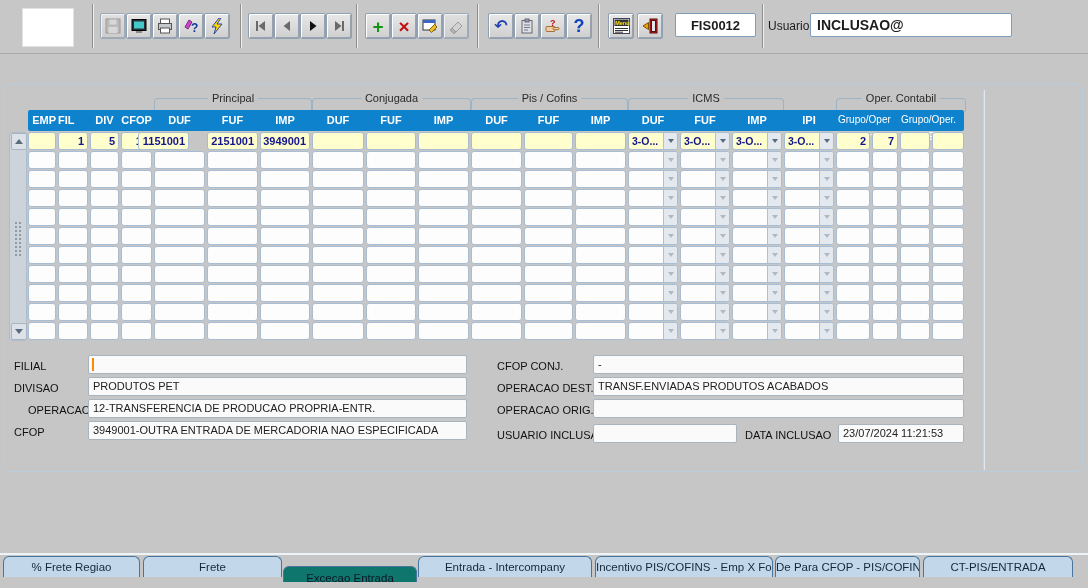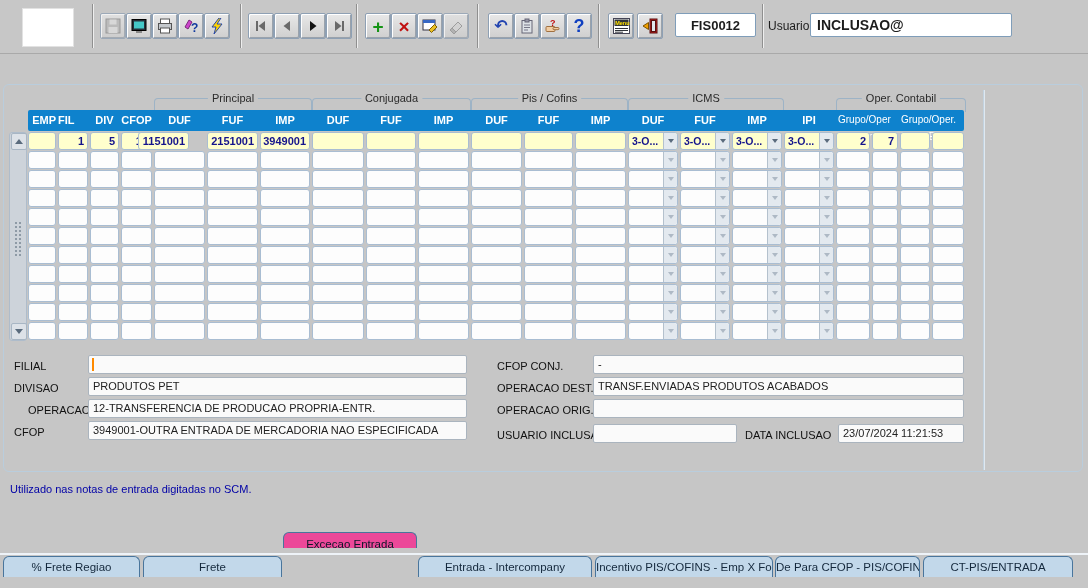--- a/index.html
+++ b/index.html
@@ -55,21 +55,21 @@
   .flabel{position:absolute;font-size:11px;color:#111111;white-space:nowrap;}
   .ffield{position:absolute;height:17px;background:#fafafa;border:1px solid #aab4be;border-radius:2px;font-size:11px;color:#222222;line-height:17px;padding:0 4px;white-space:nowrap;overflow:hidden;box-sizing:content-box;}
   .caret{position:absolute;left:3px;top:2px;width:1.5px;height:13px;background:#ff8a00;}
 
   
   .message{position:absolute;left:10px;top:483px;font-size:11px;color:#0000a6;}
 
   
   .tabline{position:absolute;left:0;top:553px;width:1088px;height:2px;background:#eef3f8;}
   .tab{position:absolute;top:556px;height:21px;background:#c2d8ea;border:1px solid #49759c;border-bottom:none;border-radius:6px 6px 0 0;box-sizing:border-box;font-size:11.5px;color:#14283c;text-align:center;line-height:20px;overflow:hidden;white-space:nowrap;}
-  .tab.active{top:532px;height:16px;background:#ec4899;line-height:22px;color:#0c1828;}
+  .tab.active{top:566px;height:16px;background:#0f766e;line-height:22px;color:#0c1828;}
 </style>
 </head>
 <body>
 
 <div class="app">
 
   <div class="toolbar">
     <div class="logo-box"></div>
 
     <div class="tb-sep" style="left:92px"></div>
@@ -1132,21 +1132,20 @@
 
   <span class="flabel" style="left:497px;top:404px">OPERACAO ORIG.</span>
   <div class="ffield" style="left:593px;top:399px;width:361px"><span></span></div>
 
   <span class="flabel" style="left:497px;top:429px">USUARIO INCLUSAO</span>
   <div class="ffield" style="left:593px;top:424px;width:134px"><span></span></div>
 
   <span class="flabel" style="left:745px;top:429px">DATA INCLUSAO</span>
   <div class="ffield" style="left:838px;top:424px;width:116px"><span>23/07/2024 11:21:53</span></div>
 
-  <div class="message">Utilizado nas notas de entrada digitadas no SCM.</div>
 
   <div class="tabline"></div>
   <div id="tabbar">
       <div class="tab" style="left: 3px; width: 137px;">% Frete Regiao</div>
       <div class="tab" style="left: 143px; width: 139px;">Frete</div>
       <div class="tab active" style="left: 283px; width: 134px;">Excecao Entrada</div>
       <div class="tab" style="left: 418px; width: 174px;">Entrada - Intercompany</div>
       <div class="tab" style="left: 595px; width: 178px;">Incentivo PIS/COFINS - Emp X Forn</div>
       <div class="tab" style="left: 775px; width: 145px;">De Para CFOP - PIS/COFINS</div>
       <div class="tab" style="left: 923px; width: 150px;">CT-PIS/ENTRADA</div>

